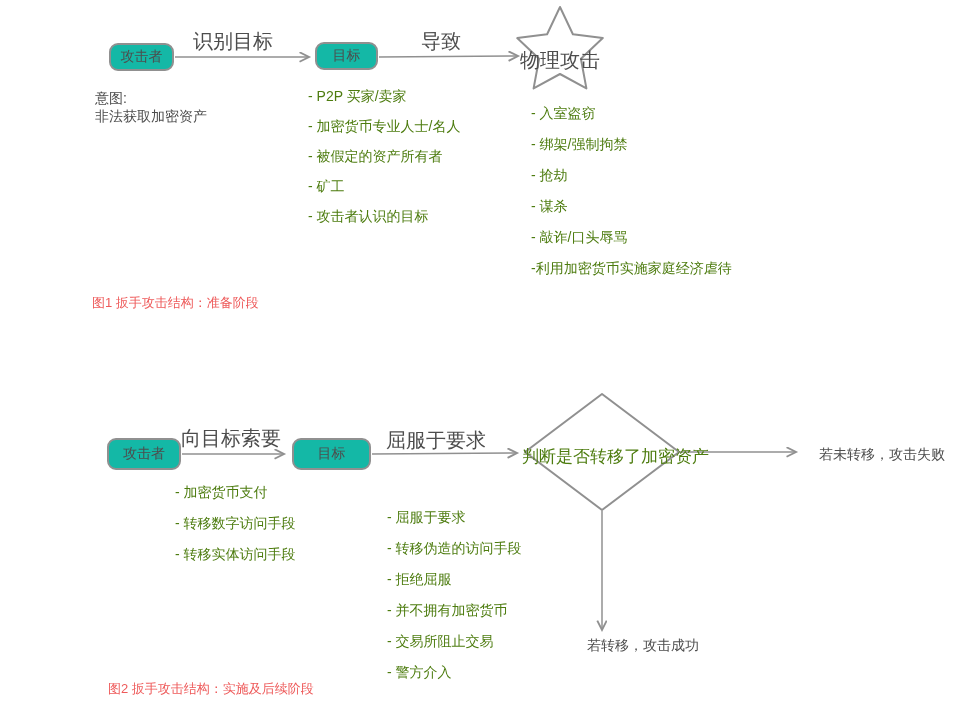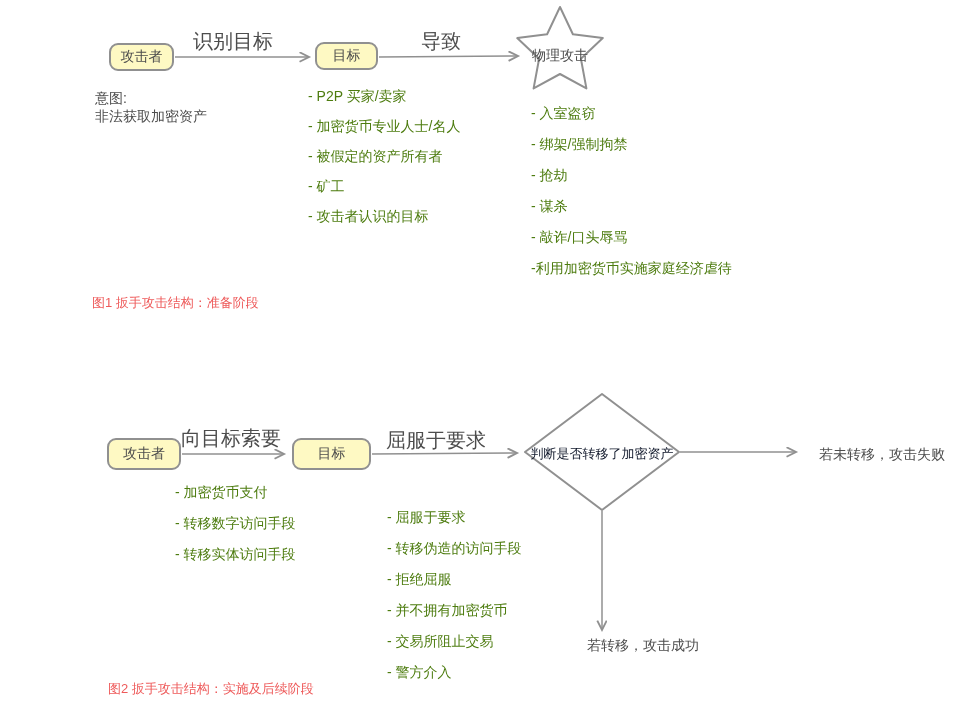--- a/index.html
+++ b/index.html
@@ -9,35 +9,35 @@
     background:#ffffff;
     font-family:"Liberation Sans", sans-serif;
     color:#4d4d4d;
     overflow:hidden;
   }
   #wires{position:absolute;left:0;top:0;width:975px;height:720px;}
   .node{
     position:absolute;
     border:2px solid #909090;
     border-radius:9px;
-    background:#fef9c3;
+    background:#14b8a6;
     display:flex;align-items:center;justify-content:center;
     font-size:14px;color:#4d4d4d;
     box-sizing:border-box;
     white-space:nowrap;
   }
   .edge-label{
     position:absolute;
     font-size:20px;color:#4d4d4d;
     transform:translateX(-50%);
     white-space:nowrap;
   }
   .shape-label{
     position:absolute;
-    font-size:14px;color:#4d4d4d;
+    font-size:20px;color:#4d4d4d;
     transform:translateX(-50%);
     white-space:nowrap;
     text-align:center;
   }
   .note{
     position:absolute;
     font-size:14px;line-height:18px;color:#4d4d4d;
     transform:translateX(-50%);
     white-space:nowrap;
   }
@@ -54,21 +54,21 @@
     font-size:13px;color:#ee5a5a;
     white-space:nowrap;
   }
   .free-label{
     position:absolute;
     font-size:14px;color:#4d4d4d;
     white-space:nowrap;
   }
   .decision-label{
     position:absolute;
-    font-size:13px;color:#0f172a;
+    font-size:17px;color:#4d7c0f;
     width:160px;text-align:center;
     white-space:nowrap;
   }
 </style>
 </head>
 <body>
 
 <div id="canvas">
 
   <svg id="wires" viewBox="0 0 975 720" xmlns="http://www.w3.org/2000/svg">

